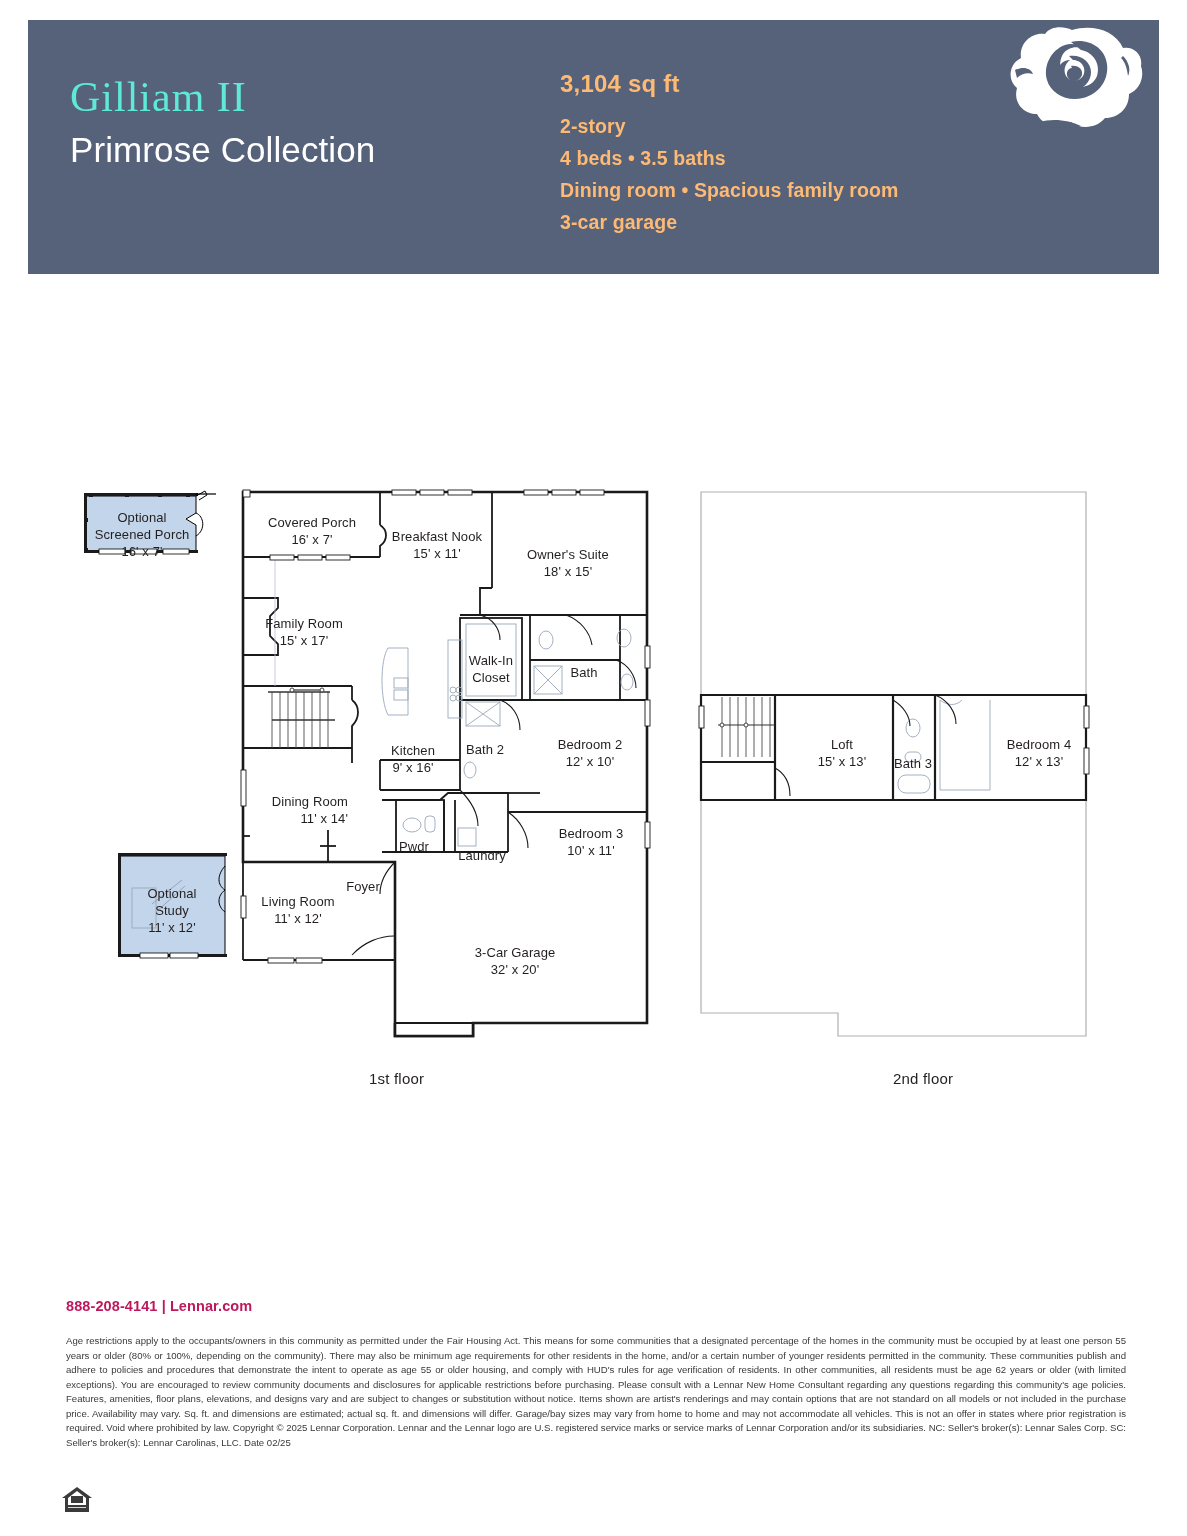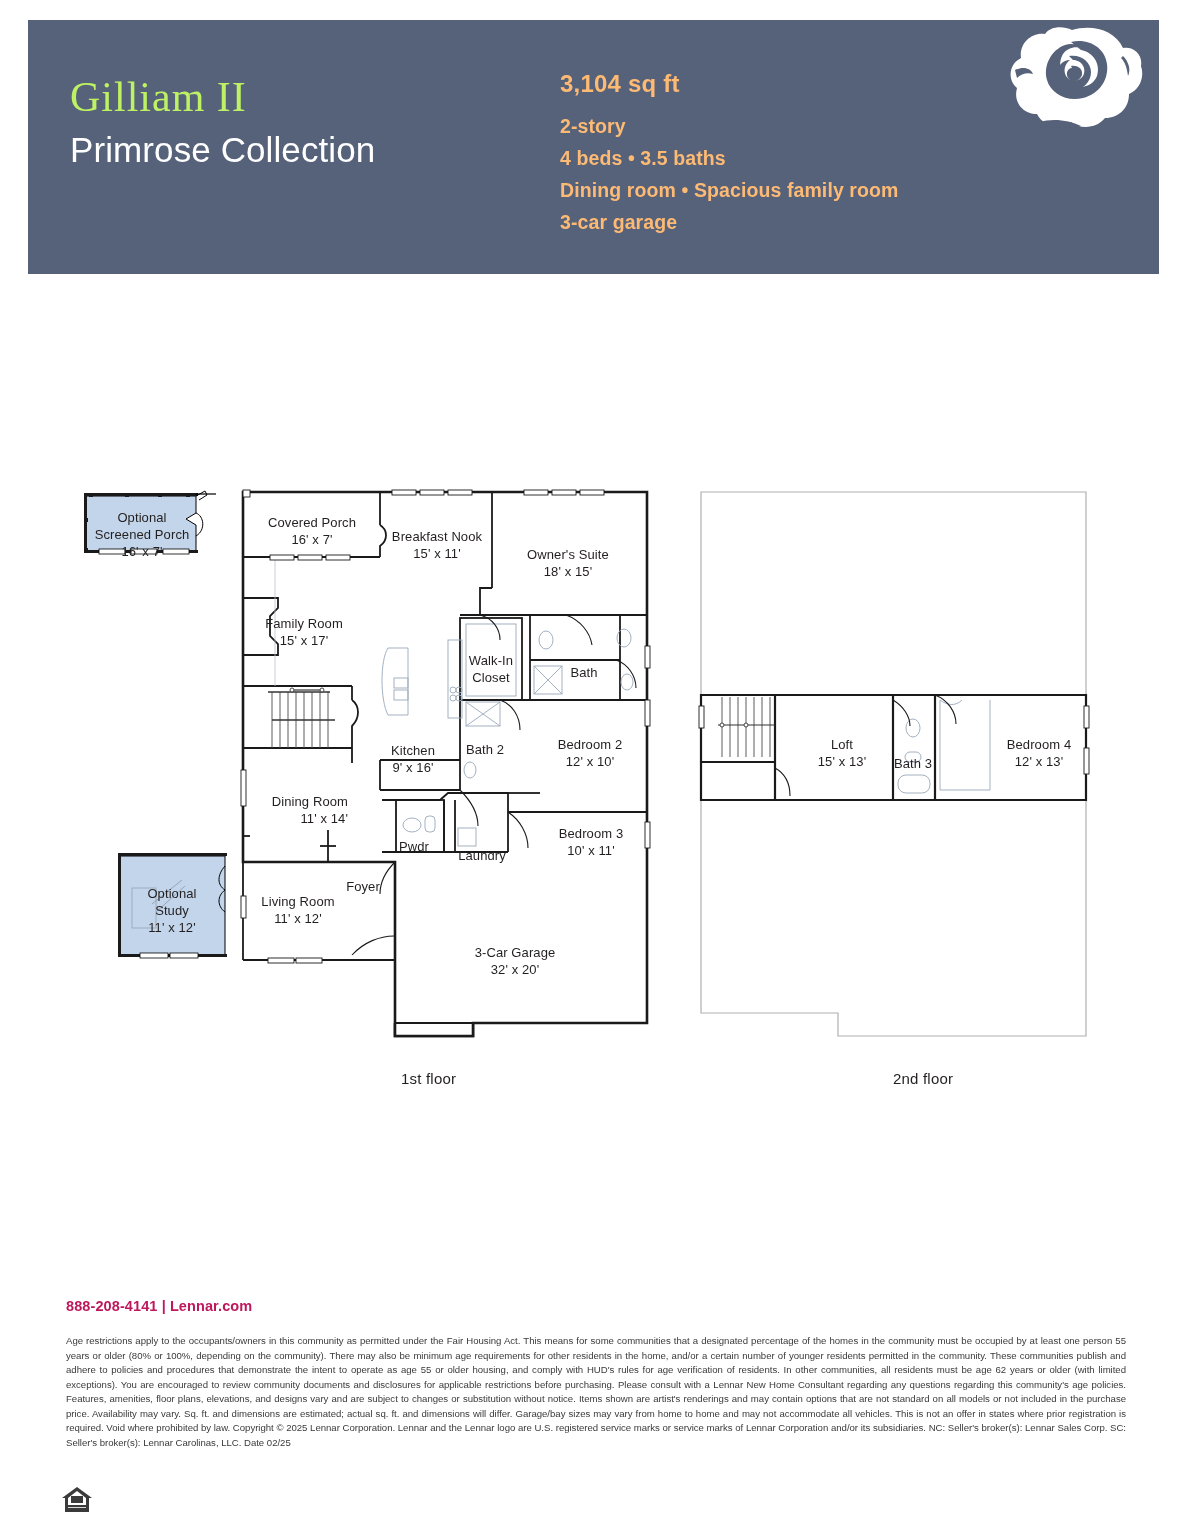--- a/index.html
+++ b/index.html
@@ -27,21 +27,21 @@
     overflow: hidden;
   }
   #plan-title {
     position: absolute;
     left: 42px;
     top: 55px;
     font-family: "Liberation Serif", serif;
     font-size: 42px;
     font-weight: 400;
     letter-spacing: 1px;
-    color: #bef264;
+    color: #5eead4;
     line-height: 1.05;
   }
   #collection-name {
     position: absolute;
     left: 42px;
     top: 110px;
     font-size: 35px;
     font-weight: 400;
     color: #ffffff;
     letter-spacing: 0.1px;
@@ -81,21 +81,21 @@
     width: 1187px;
     height: 1536px;
     pointer-events: none;
   }
   .floor-label {
     position: absolute;
     font-size: 15px;
     color: #231f20;
     letter-spacing: 0.2px;
   }
-  #label-floor1 { left: 369px; top: 1070px; margin-left: 32px; }
+  #label-floor1 { left: 369px; top: 1070px; }
   #label-floor2 { left: 893px; top: 1070px; }
 
   
   .room-label {
     position: absolute;
     text-align: center;
     font-size: 13px;
     line-height: 1.32;
     color: #231f20;
     letter-spacing: 0.1px;

